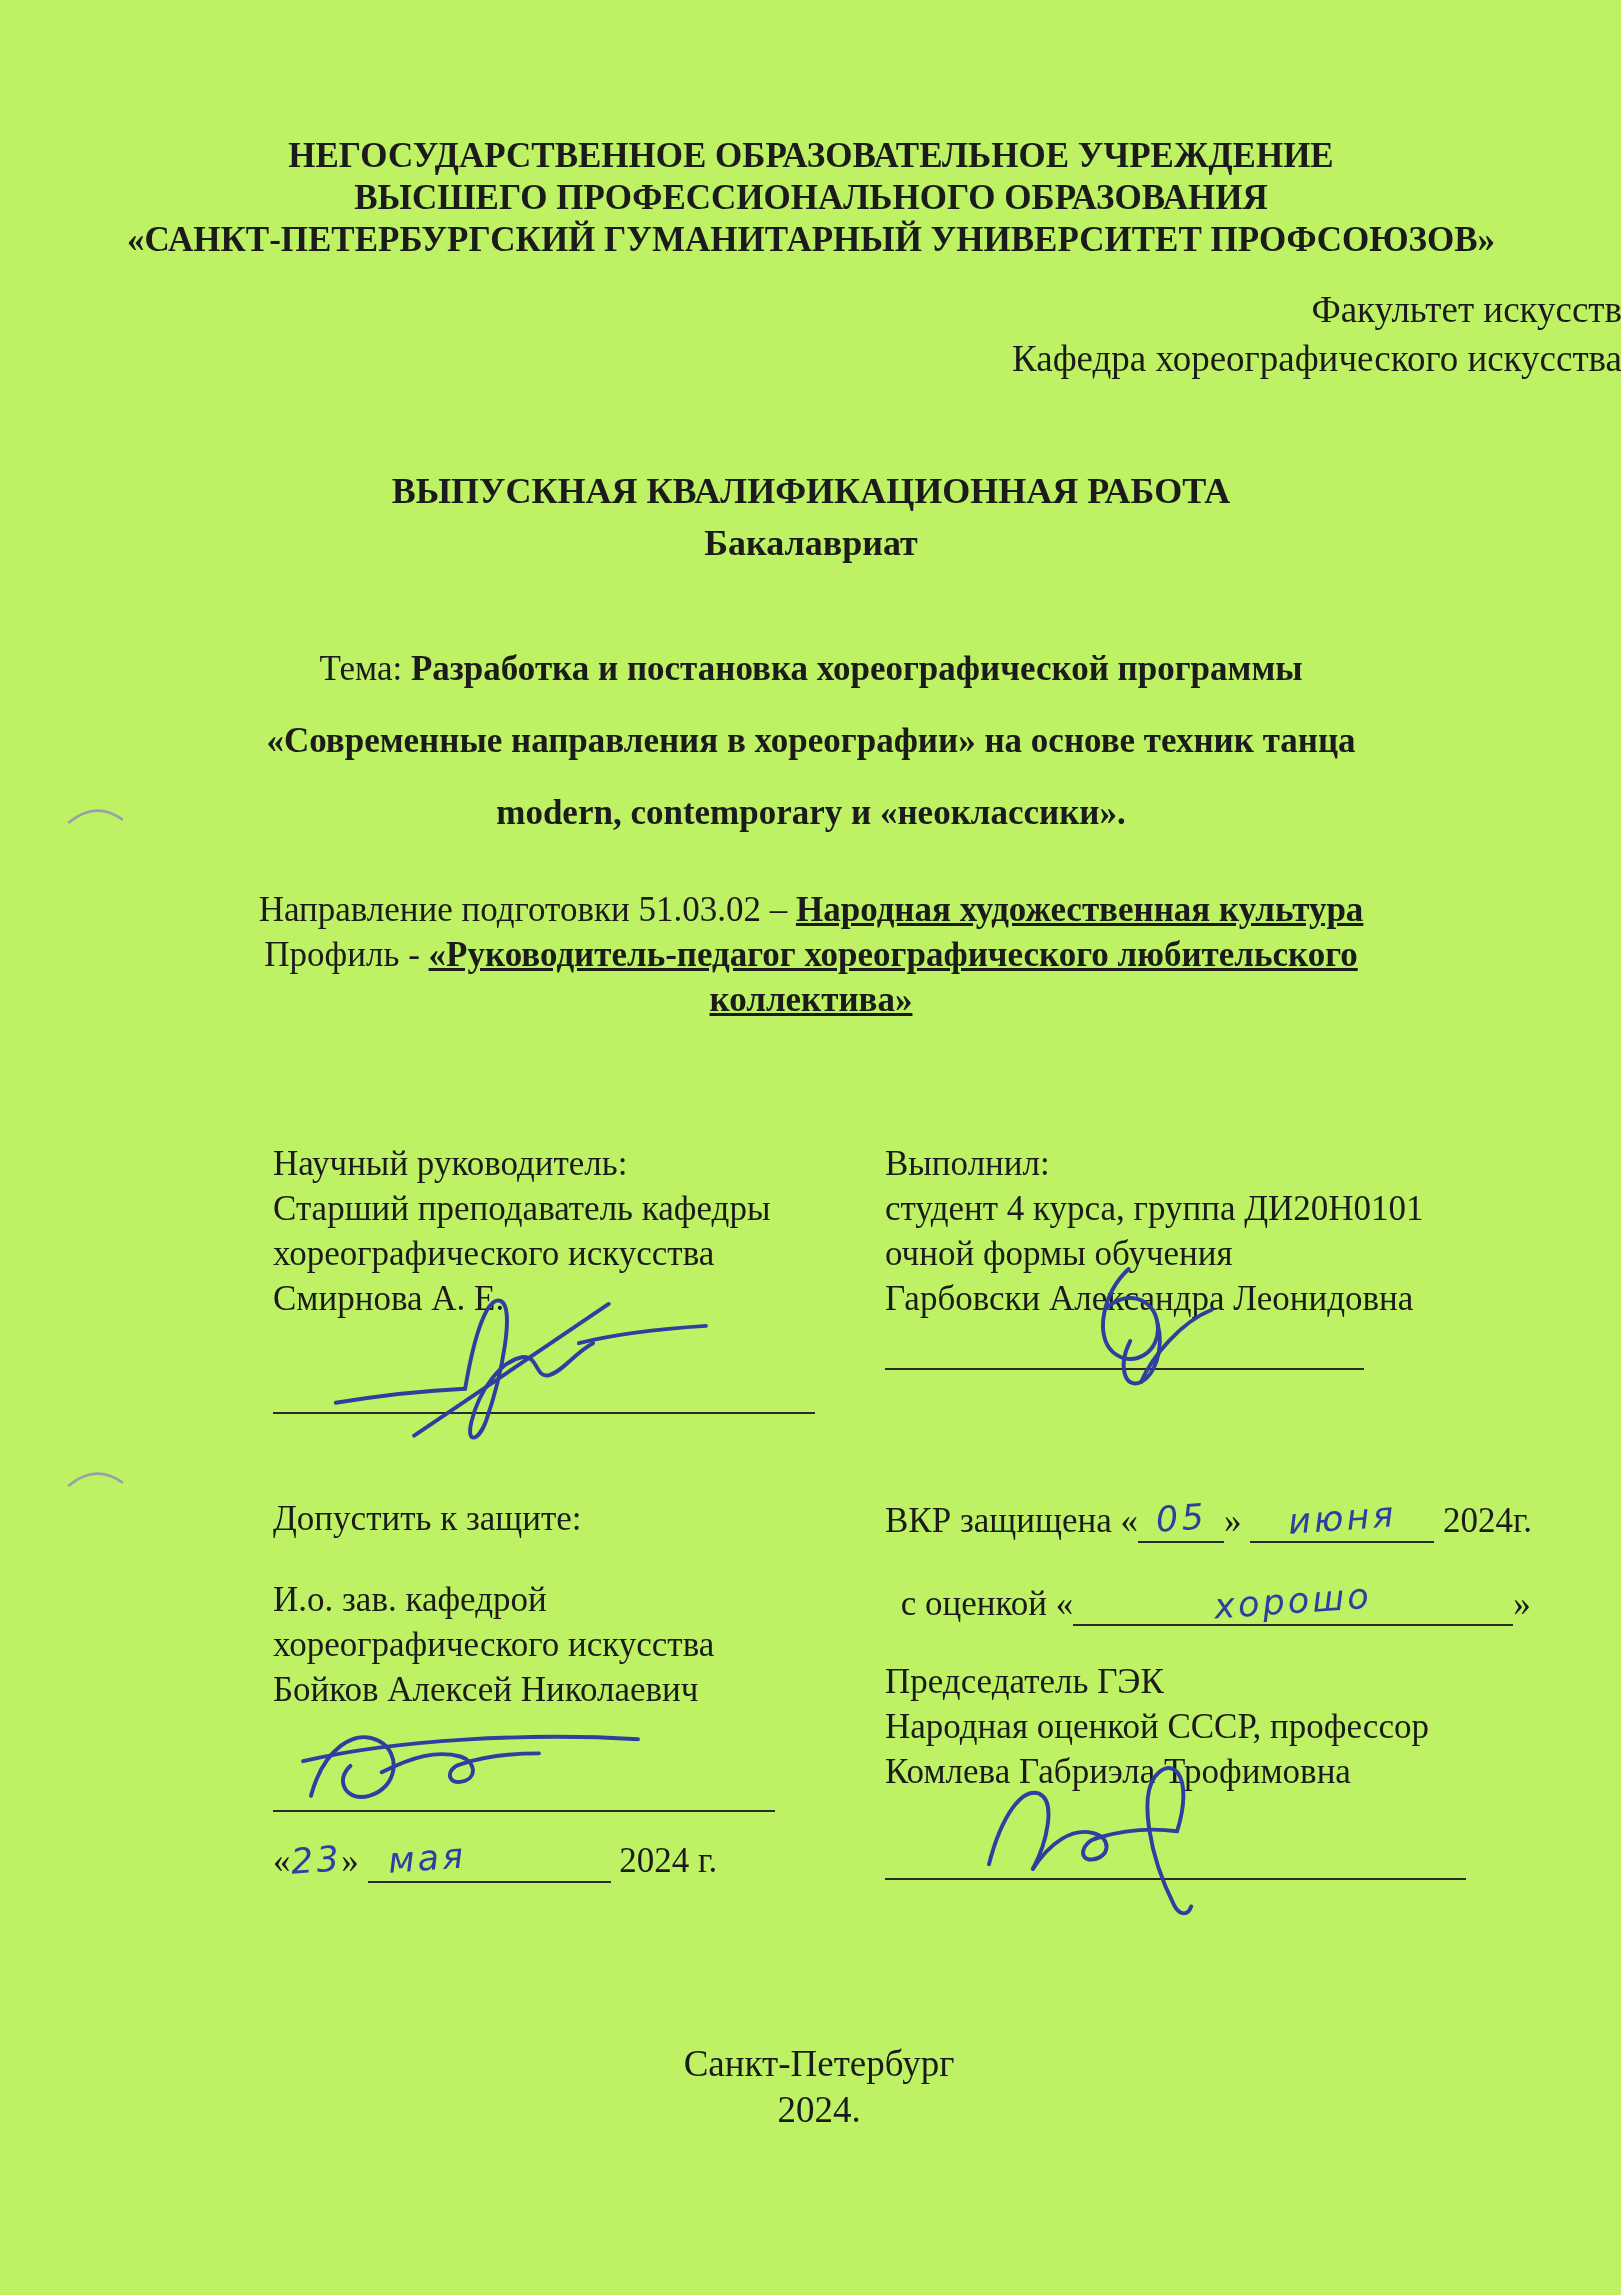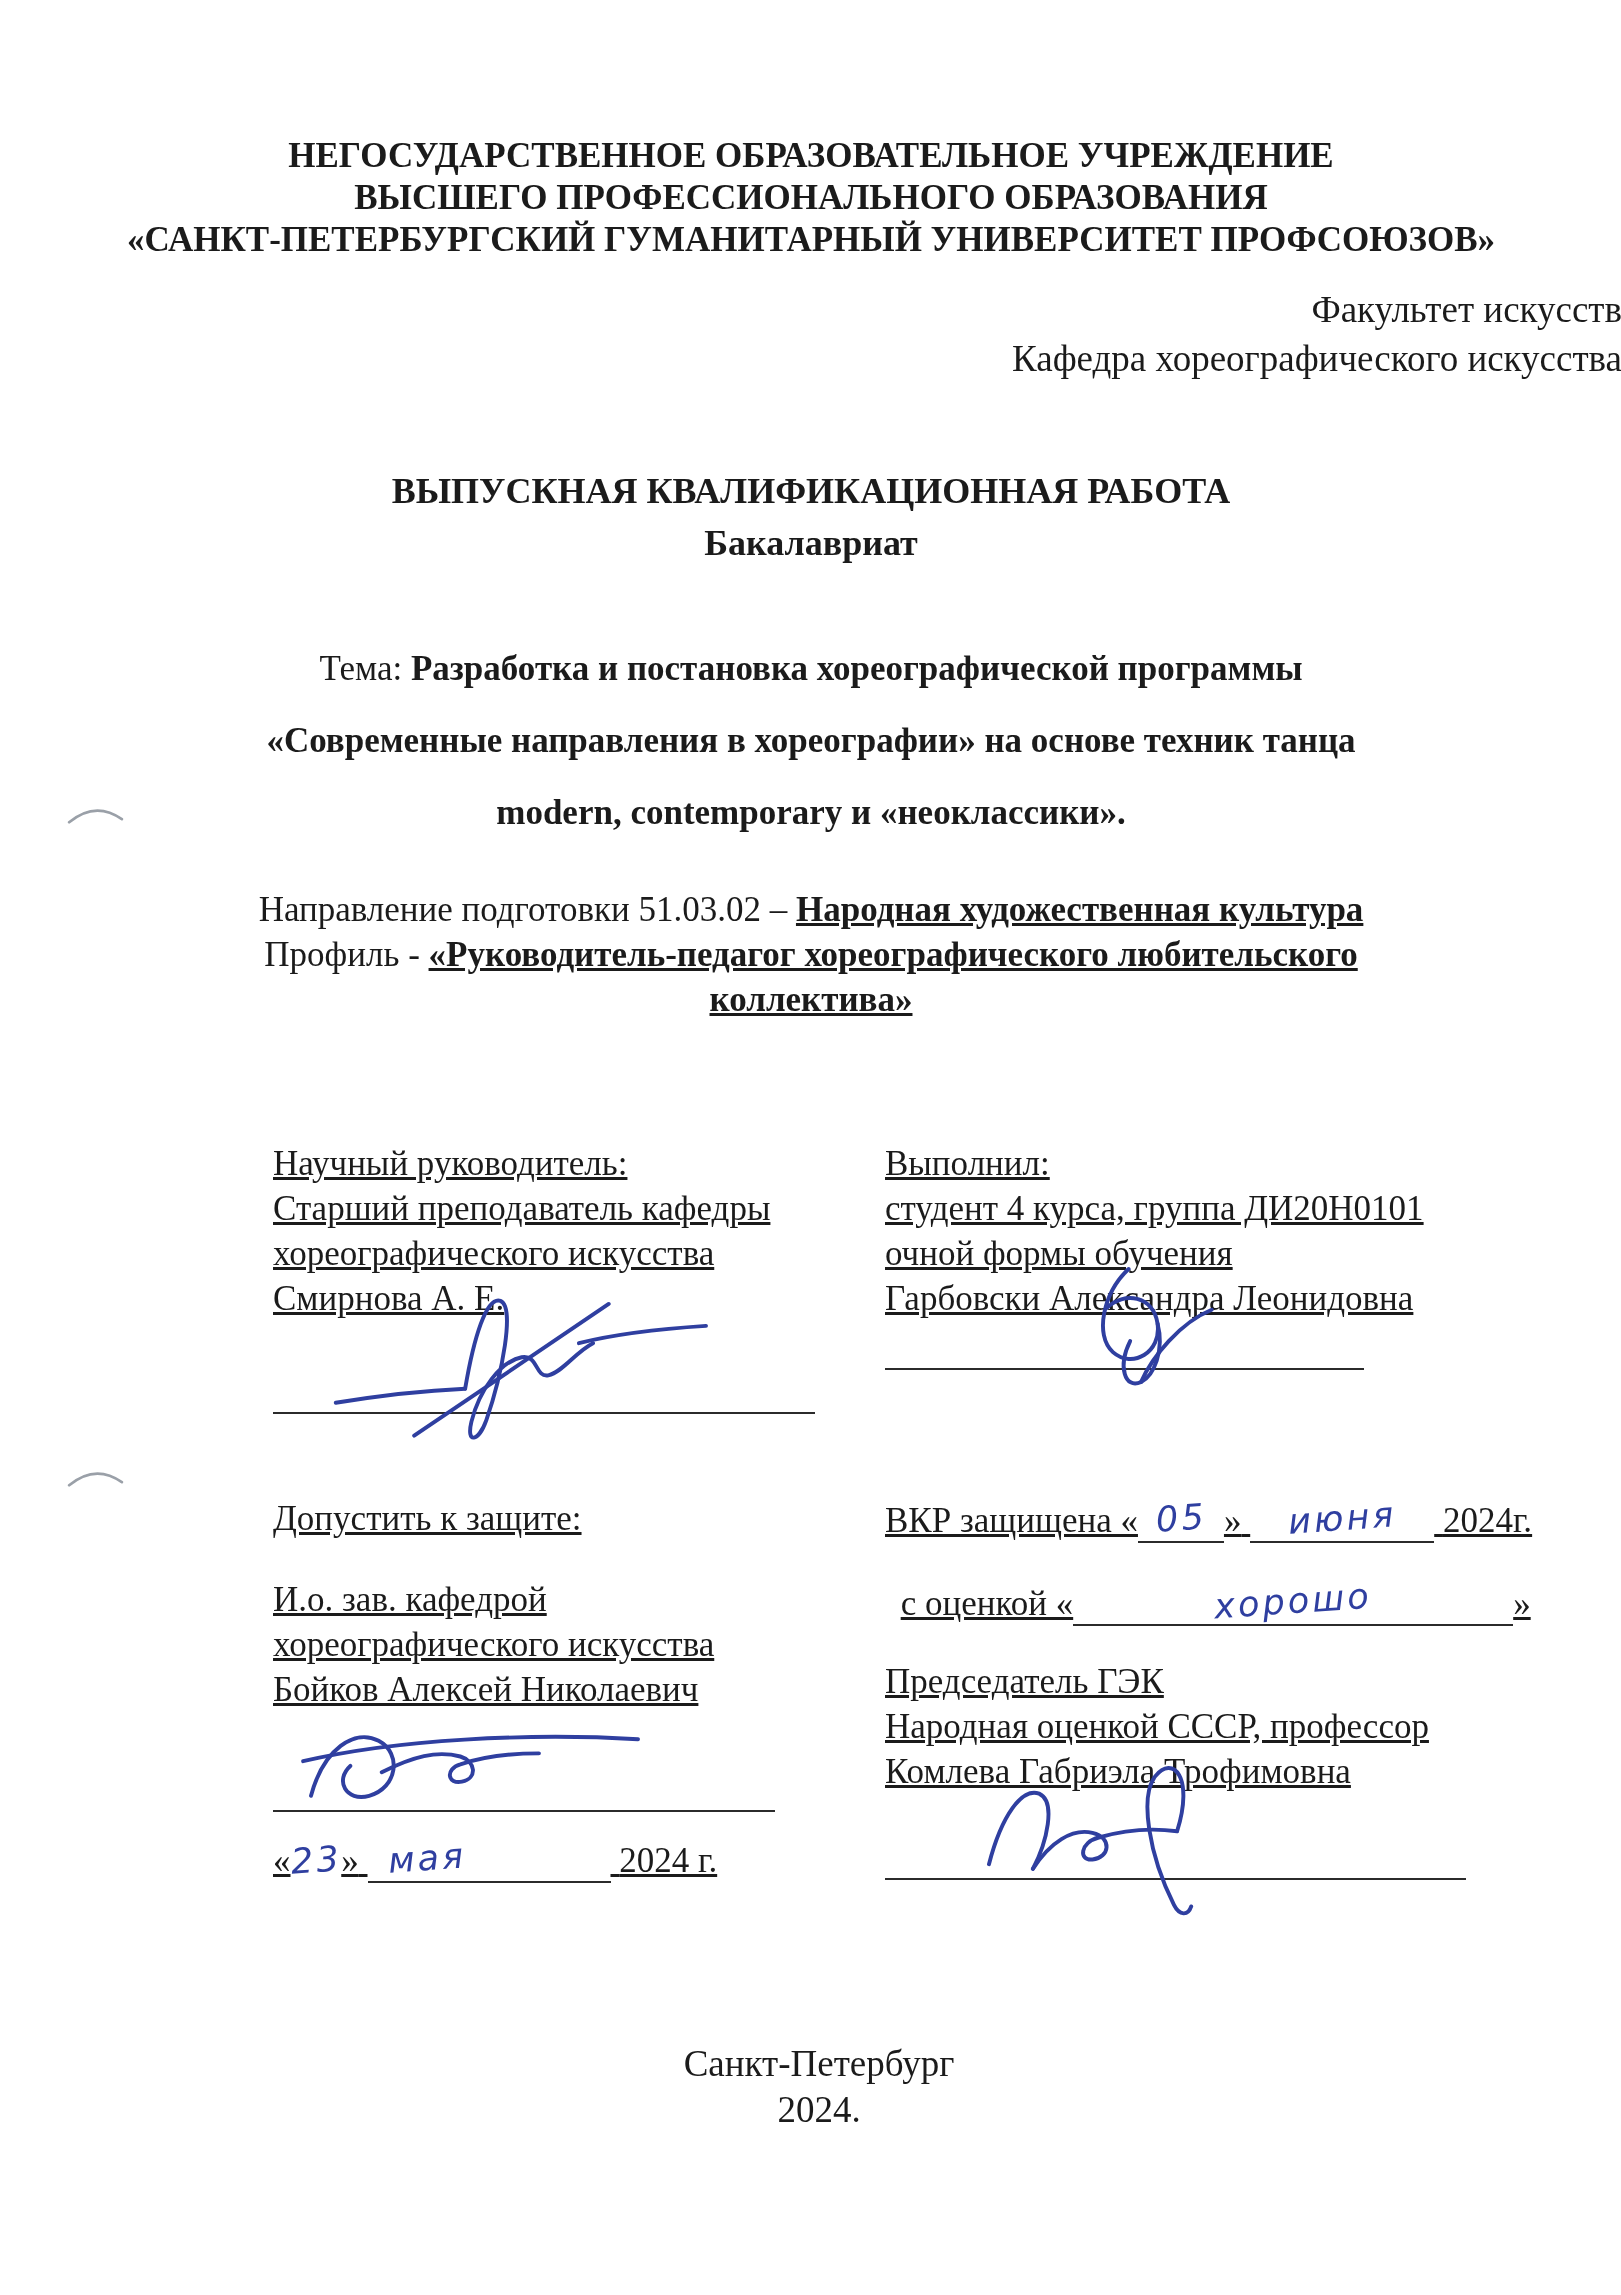--- a/index.html
+++ b/index.html
@@ -1,21 +1,21 @@
 <!DOCTYPE html>
 <html style="font-size:12.6px"><head>
 <meta charset="utf-8">
 <style>
   * { margin:0; padding:0; box-sizing:border-box; }
   html,body { background:#777; }
   .page {
     position:relative;
     width:1622px; height:2295px;
     margin:0 auto;
-    background:#ffffff;
+    background:#bef264;
     font-family:"Liberation Serif", serif;
     color:#1b1b1b;
     overflow:hidden;
   }
   .b { font-weight:bold; }
   .reg { font-weight:normal; }
 
   .header {
     padding-top:135px;
     font-size:35px; font-weight:bold; line-height:42px;
@@ -42,21 +42,21 @@
     margin-top:38px;
     font-size:35px; line-height:45px;
     text-align:center;
     margin-left:94px; margin-right:94px;
   }
   .program .b { font-weight:bold;text-decoration:underline; }
 
   .cols {
     display:flex;
     margin-left:273px; 
-    font-size:35px; line-height:45px;text-decoration:underline;
+    font-size:35px; line-height:45px;
   }
   .cols.row1 { margin-top:119px; }
   .cols.row2 { margin-top:82px; }
   .col-left  { width:612px; flex:0 0 auto; }
   .col-right { width:667px; flex:0 0 auto; }
 
   .sig-row {
     position:relative;
     border-bottom:2.4px solid #2b2b2b;
   }

